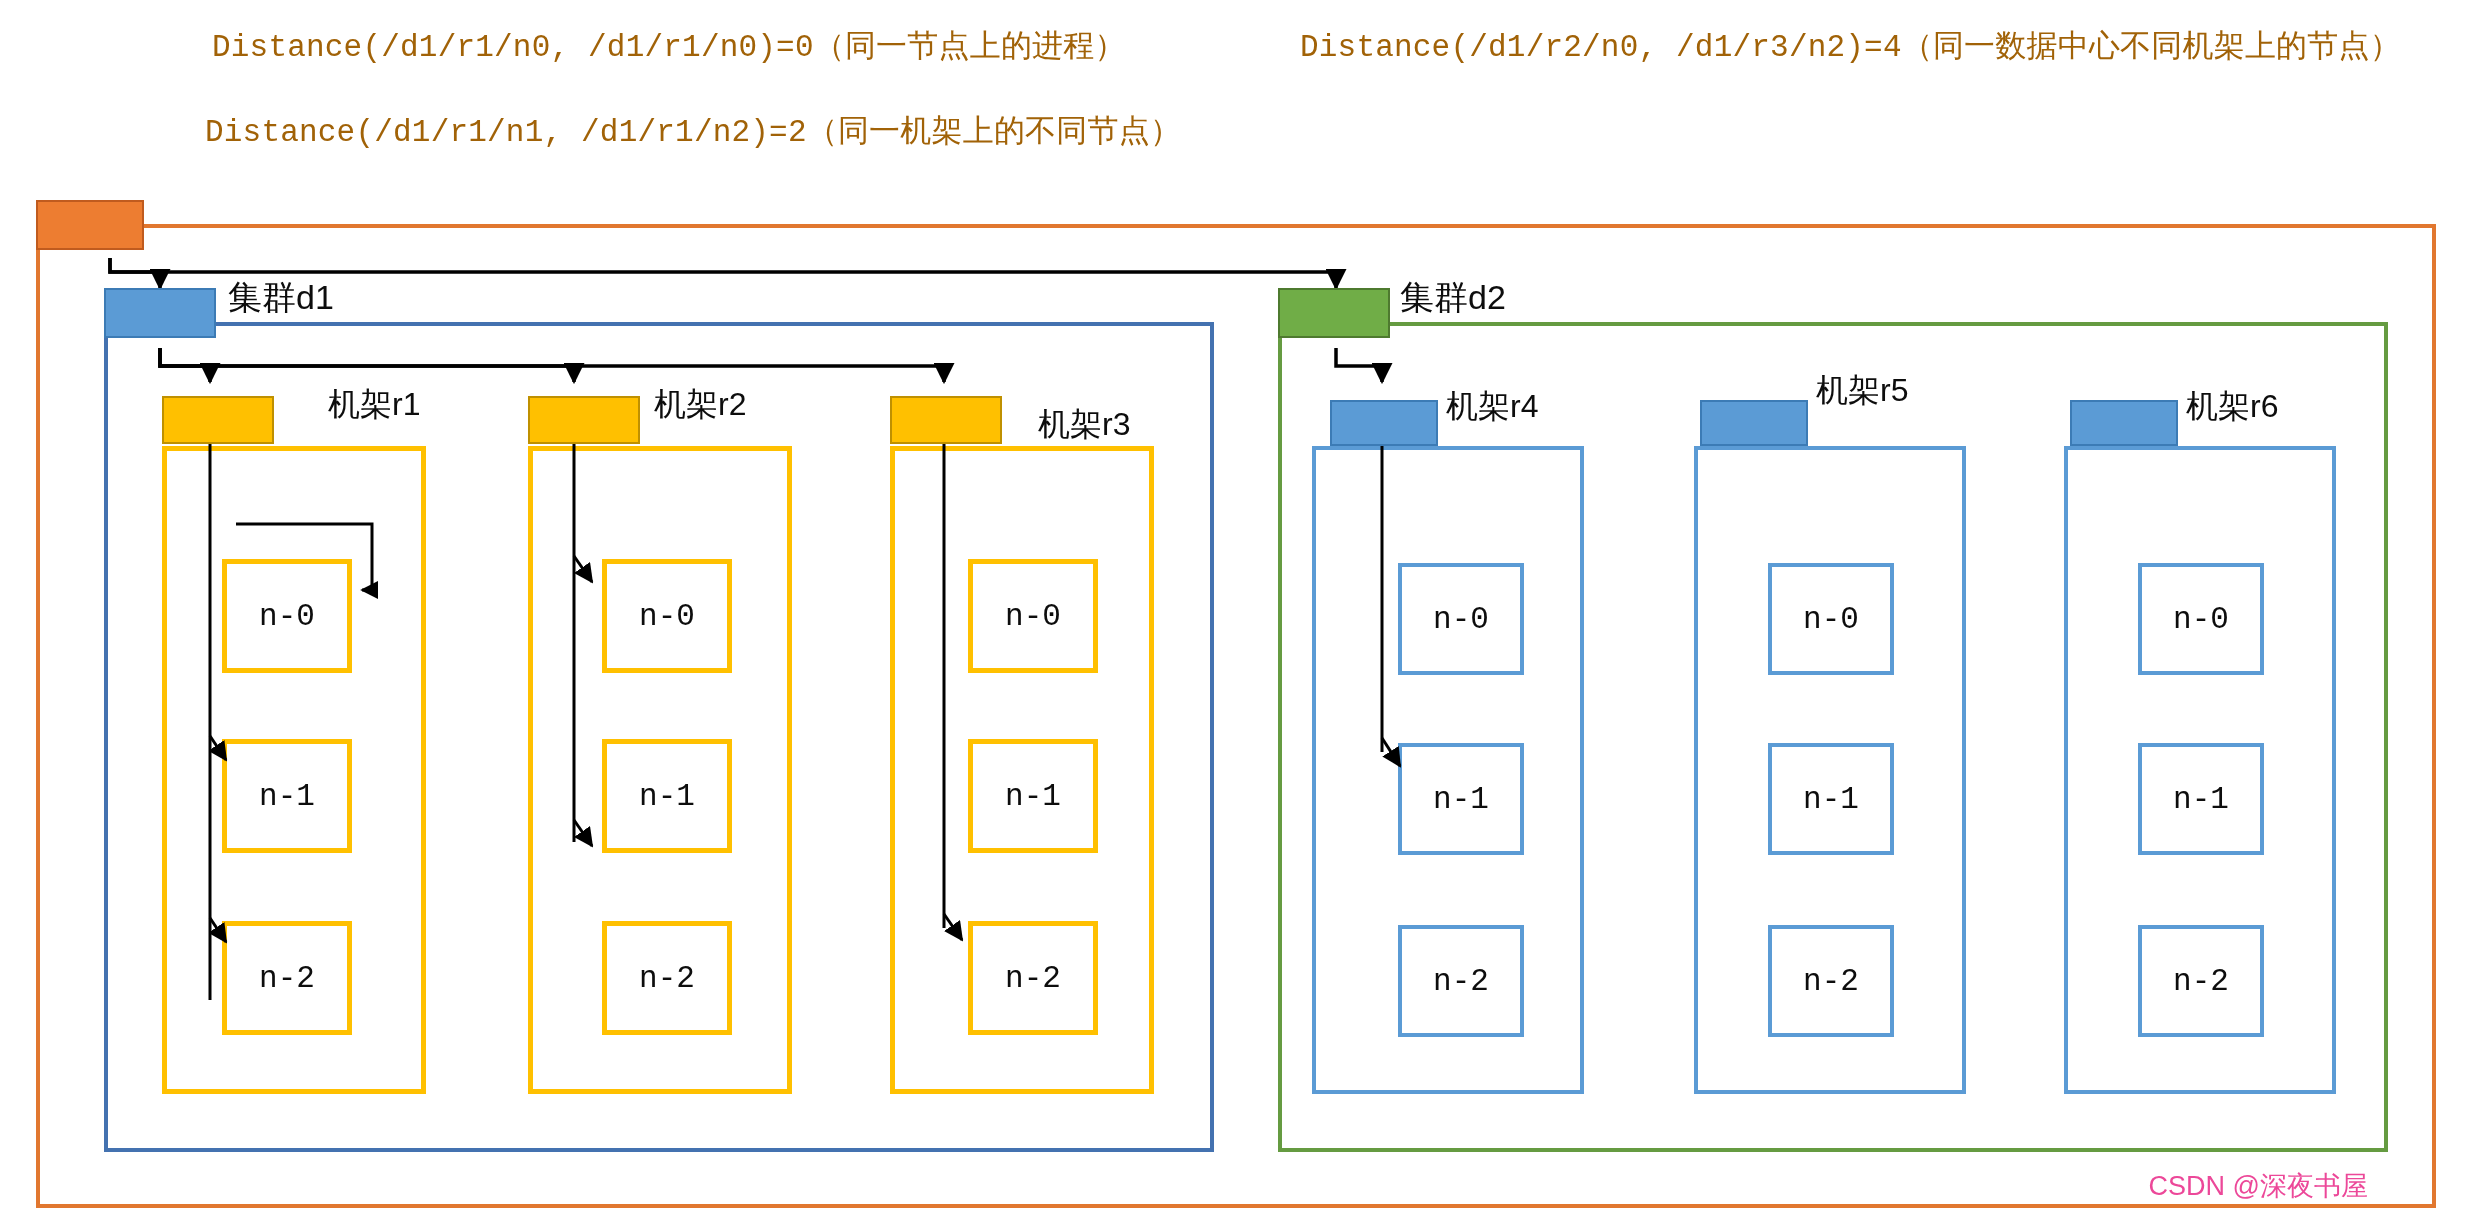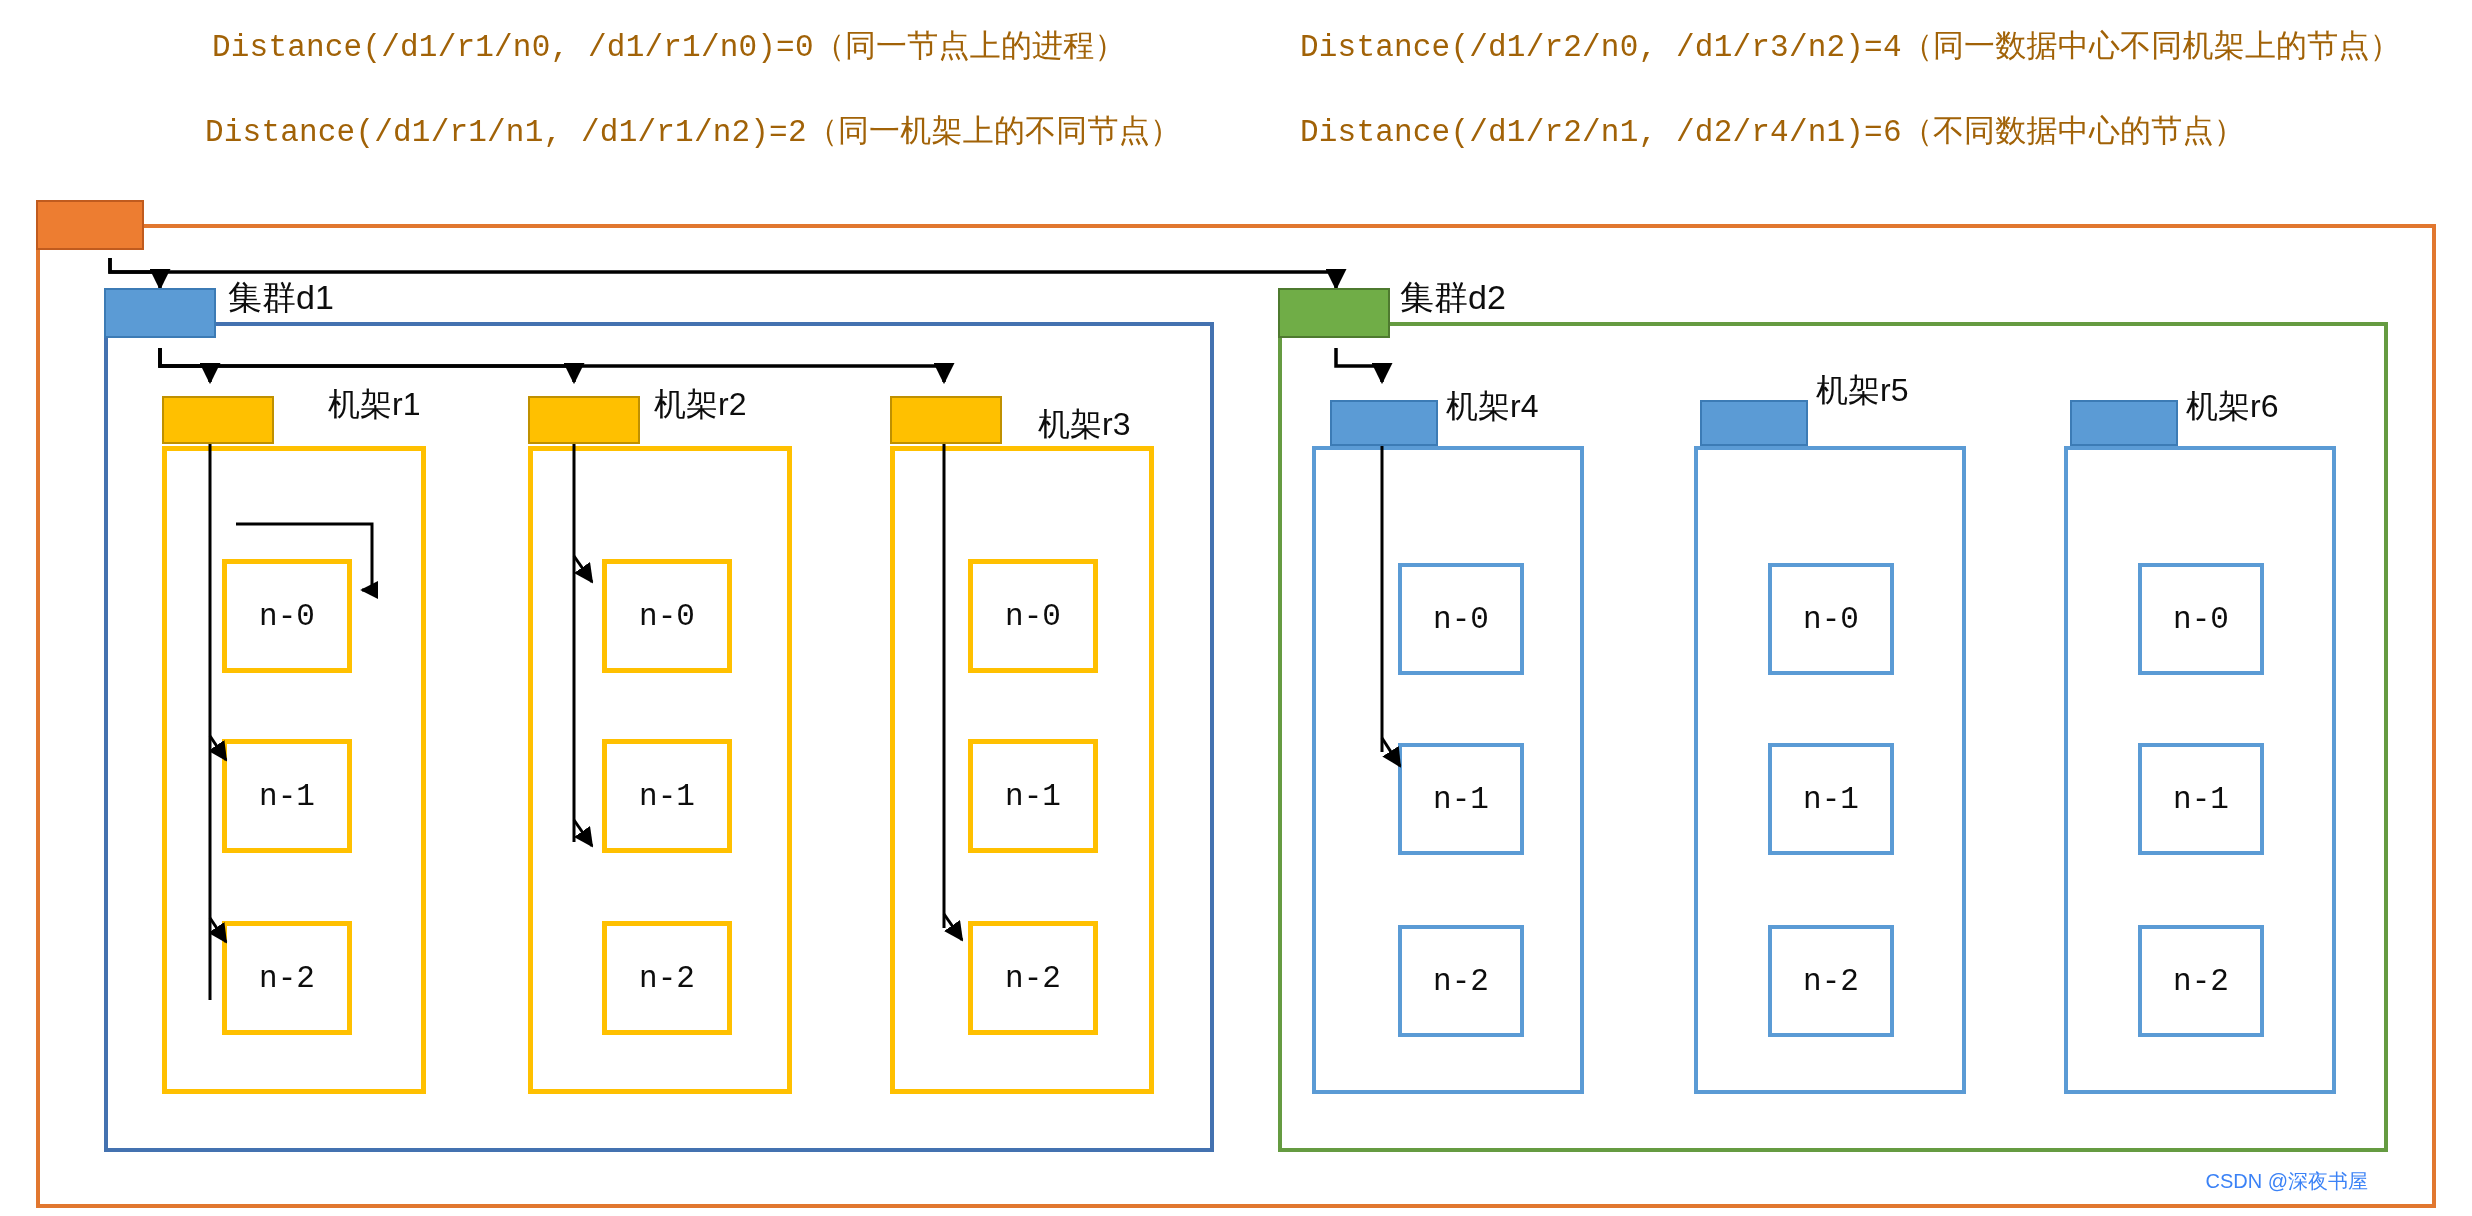--- a/index.html
+++ b/index.html
@@ -119,34 +119,33 @@
     height: 1216px;
     pointer-events: none;
   }
 
   
   .watermark {
     position: absolute;
     right: 104px;
     top: 1168px;
     font-family: "Liberation Sans", sans-serif;
-    font-size: 20px;
-    color: #3b82f6;
+    font-size: 27px;
+    color: #ec4899;
     white-space: nowrap;
   }
 </style>
 </head>
 <body>
 
 <div id="stage">
 
   <div class="formula f1">Distance(/d1/r1/n0, /d1/r1/n0)=0（同一节点上的进程）</div>
   <div class="formula f2">Distance(/d1/r1/n1, /d1/r1/n2)=2（同一机架上的不同节点）</div>
   <div class="formula f3">Distance(/d1/r2/n0, /d1/r3/n2)=4（同一数据中心不同机架上的节点）</div>
-  <div class="formula f4">Distance(/d1/r2/n1, /d2/r4/n1)=6（不同数据中心的节点）</div>
 
   <div class="box dc-outer" style="left:36px; top:224px; width:2400px; height:984px;"></div>
 
   <div class="box cluster-d1-body" style="left:104px; top:322px; width:1110px; height:830px;"></div>
 
   <div class="box cluster-d2-body" style="left:1278px; top:322px; width:1110px; height:830px;"></div>
 
   <div class="box rack-body-yellow" style="left:162px; top:446px; width:264px; height:648px;"></div>
   <div class="box rack-body-yellow" style="left:528px; top:446px; width:264px; height:648px;"></div>
   <div class="box rack-body-yellow" style="left:890px; top:446px; width:264px; height:648px;"></div>

